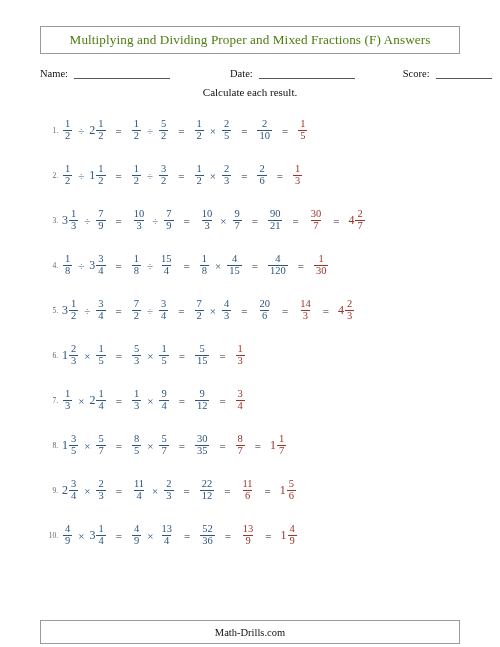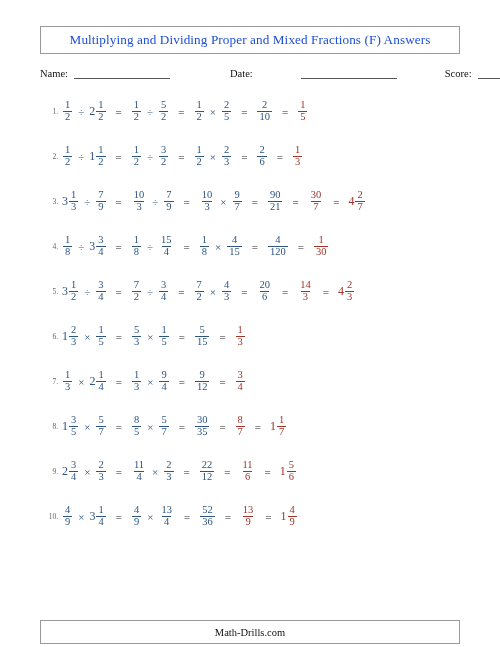--- a/index.html
+++ b/index.html
@@ -16,36 +16,36 @@
 
   
   .title-box {
     margin-top: 26px;
     border: 1px solid #9a9a9a;
     height: 28px;
     display: flex;
     align-items: center;
     justify-content: center;
   }
-  .title-text { font-size: 13.2px; color: #1d4ed8; letter-spacing: .1px; white-space: nowrap; }
+  .title-text { font-size: 13.2px; color: #4d7c0f; letter-spacing: .1px; white-space: nowrap; }
 
   
   .meta-row {
     margin-top: 14px;
     display: flex;
     align-items: flex-end;
     font-size: 10.5px;
     color: #111;
   }
   .meta-field { display: flex; align-items: flex-end; }
   .meta-label { white-space: nowrap; }
   .meta-rule { border-bottom: 1.2px solid #555; height: 11px; }
   .meta-name  { margin-left: 0; text-align: right; }
   .meta-name  .meta-rule { width: 96px; margin-left: 6px; }
-  .meta-date  { margin-left: 60px; gap: 42px; }
+  .meta-date  { margin-left: 60px; }
   .meta-date  .meta-rule { width: 96px; margin-left: 6px; }
   .meta-score { margin-left: 48px; align-items: flex-end; }
   .meta-score .meta-rule { width: 56px; margin-left: 6px; }
 
   .instruction {
     text-align: center;
     font-size: 11px;
     margin-top: 7px;
     color: #111;
   }
@@ -123,20 +123,21 @@
     <div class="meta-field meta-date">
       <span class="meta-label">Date:</span>
       <span class="meta-rule"></span>
     </div>
     <div class="meta-field meta-score">
       <span class="meta-label">Score:</span>
       <span class="meta-rule"></span>
     </div>
   </div>
 
+  <div class="instruction">Calculate each result.</div>
 
   <div class="problems" id="problems">
       <div class="prob-row">
         <div class="prob-num">1.</div>
         <div class="expr">
           <span class="tok blue">
             <span class="frac">
               <span class="num">1</span>
               <span class="den">2</span>
             </span>

